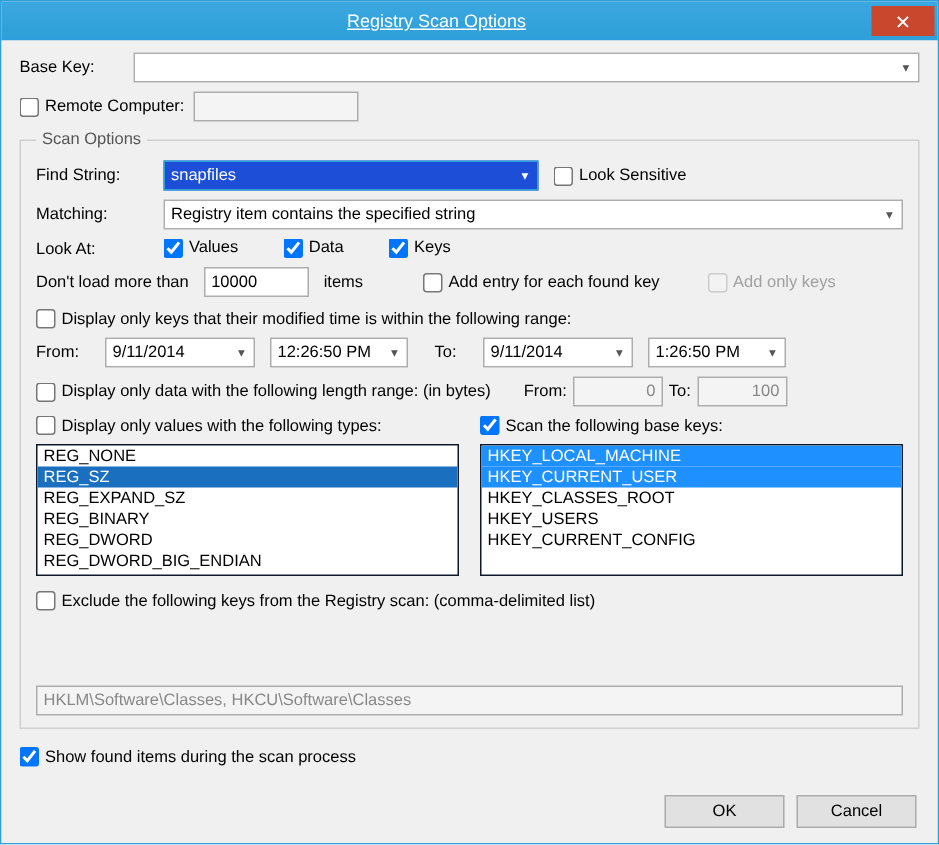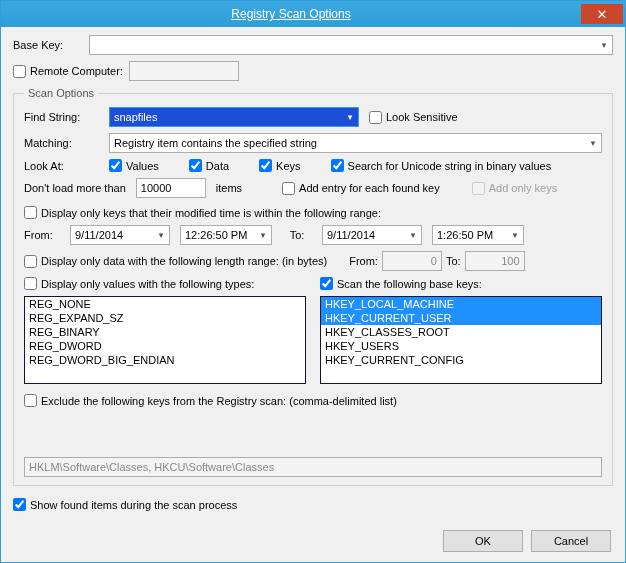--- a/index.html
+++ b/index.html
@@ -10,21 +10,21 @@
 .titlebar .closebtn { width: 42px; height: 20px; background: #c9472c; color: #fff; display: flex; align-items: center; justify-content: center; margin-right: 2px; cursor: pointer; font-size: 13px; }
 .content { flex: 1; padding: 8px 12px; background: #f0f0f0; overflow: hidden; }
 .row { display: flex; align-items: center; margin-bottom: 6px; gap: 6px; }
 label.left { width: 70px; }
 input[type=text], select { font-family: inherit; font-size: 11px; border: 1px solid #adadad; background: #fff; height: 20px; padding: 0 4px; }
 input[type=text].disabled { background: #f4f4f4; color: #888; }
 select { appearance: none; background-image: none; }
 .combo { position: relative; flex: 1; }
 .combo input, .combo select { width: 100%; }
 .combo .arrow { position: absolute; right: 2px; top: 2px; bottom: 2px; width: 14px; display:flex; align-items:center; justify-content:center; color:#555; pointer-events:none; font-size:9px;}
-.cb { display: flex; align-items: center; gap: 4px; }
+.cb { display: flex; gap: 4px; }
 .cb input[type=checkbox] { width: 13px; height: 13px; }
 fieldset { border: 1px solid #d0d0d0; padding: 8px 10px; margin-top: 2px; }
 legend { padding: 0 4px; color: #555; }
 .twohalf { display: flex; gap: 14px; }
 .twohalf > div { flex: 1; }
 .listbox { border: 1px solid #0f172a; background: #fff; height: 88px; overflow-y: scroll; font-size: 11px; }
 .listbox .item { padding: 1px 4px; }
 .listbox .item.sel { background: #1e90ff; color: #fff; }
 .listbox .item.hl { background: #1a6fbf; color: #fff; }
 .footer { padding: 10px 14px; display: flex; justify-content: flex-end; gap: 8px; background:#f0f0f0; }
@@ -104,24 +104,20 @@
         <label class="cb">
             <input type="checkbox" checked="" style="">
             <span>Data</span>
           </label>
         <span class="spacer"></span>
         <label class="cb">
             <input type="checkbox" checked="" style="">
             <span>Keys</span>
           </label>
         <span class="spacer"></span>
-        <label class="cb">
-            <input type="checkbox" checked="" style="">
-            <span>Search for Unicode string in binary values</span>
-          </label>
       </div>
 
       <div class="termrow">
         <span>Don't load more than</span>
         <input type="text" style="width: 70px; text-align: left;" value="10000">
         <span>items</span>
         <span style="width:20px"></span>
         <label class="cb">
             <input type="checkbox" style="">
             <span>Add entry for each found key</span>
@@ -157,20 +153,21 @@
       </div>
 
       <div class="twohalf" style="margin-top:4px">
         <div>
           <div class="chkrow">
             <input type="checkbox" style="">
             <span>Display only values with the following types:</span>
           </div>
           <div class="listbox" id="valtypes">
               <div class="item">REG_NONE</div>
+              <div class="item hl">REG_SZ</div>
               <div class="item">REG_EXPAND_SZ</div>
               <div class="item">REG_BINARY</div>
               <div class="item">REG_DWORD</div>
               <div class="item">REG_DWORD_BIG_ENDIAN</div>
             </div>
         </div>
         <div>
           <div class="chkrow">
             <input type="checkbox" checked="" style="">
             <span>Scan the following base keys:</span>

